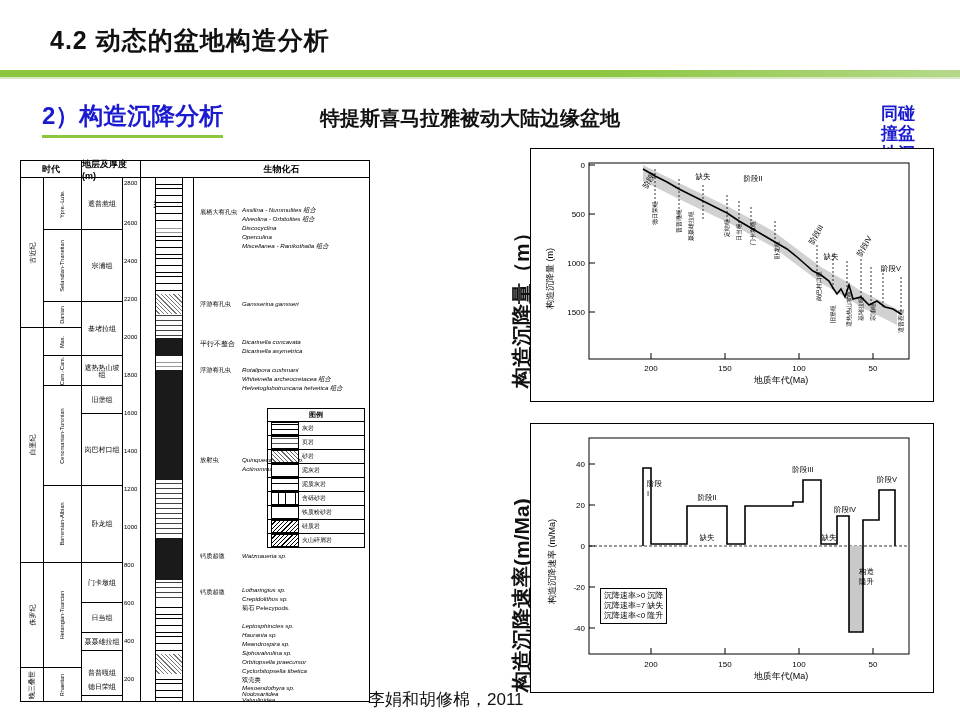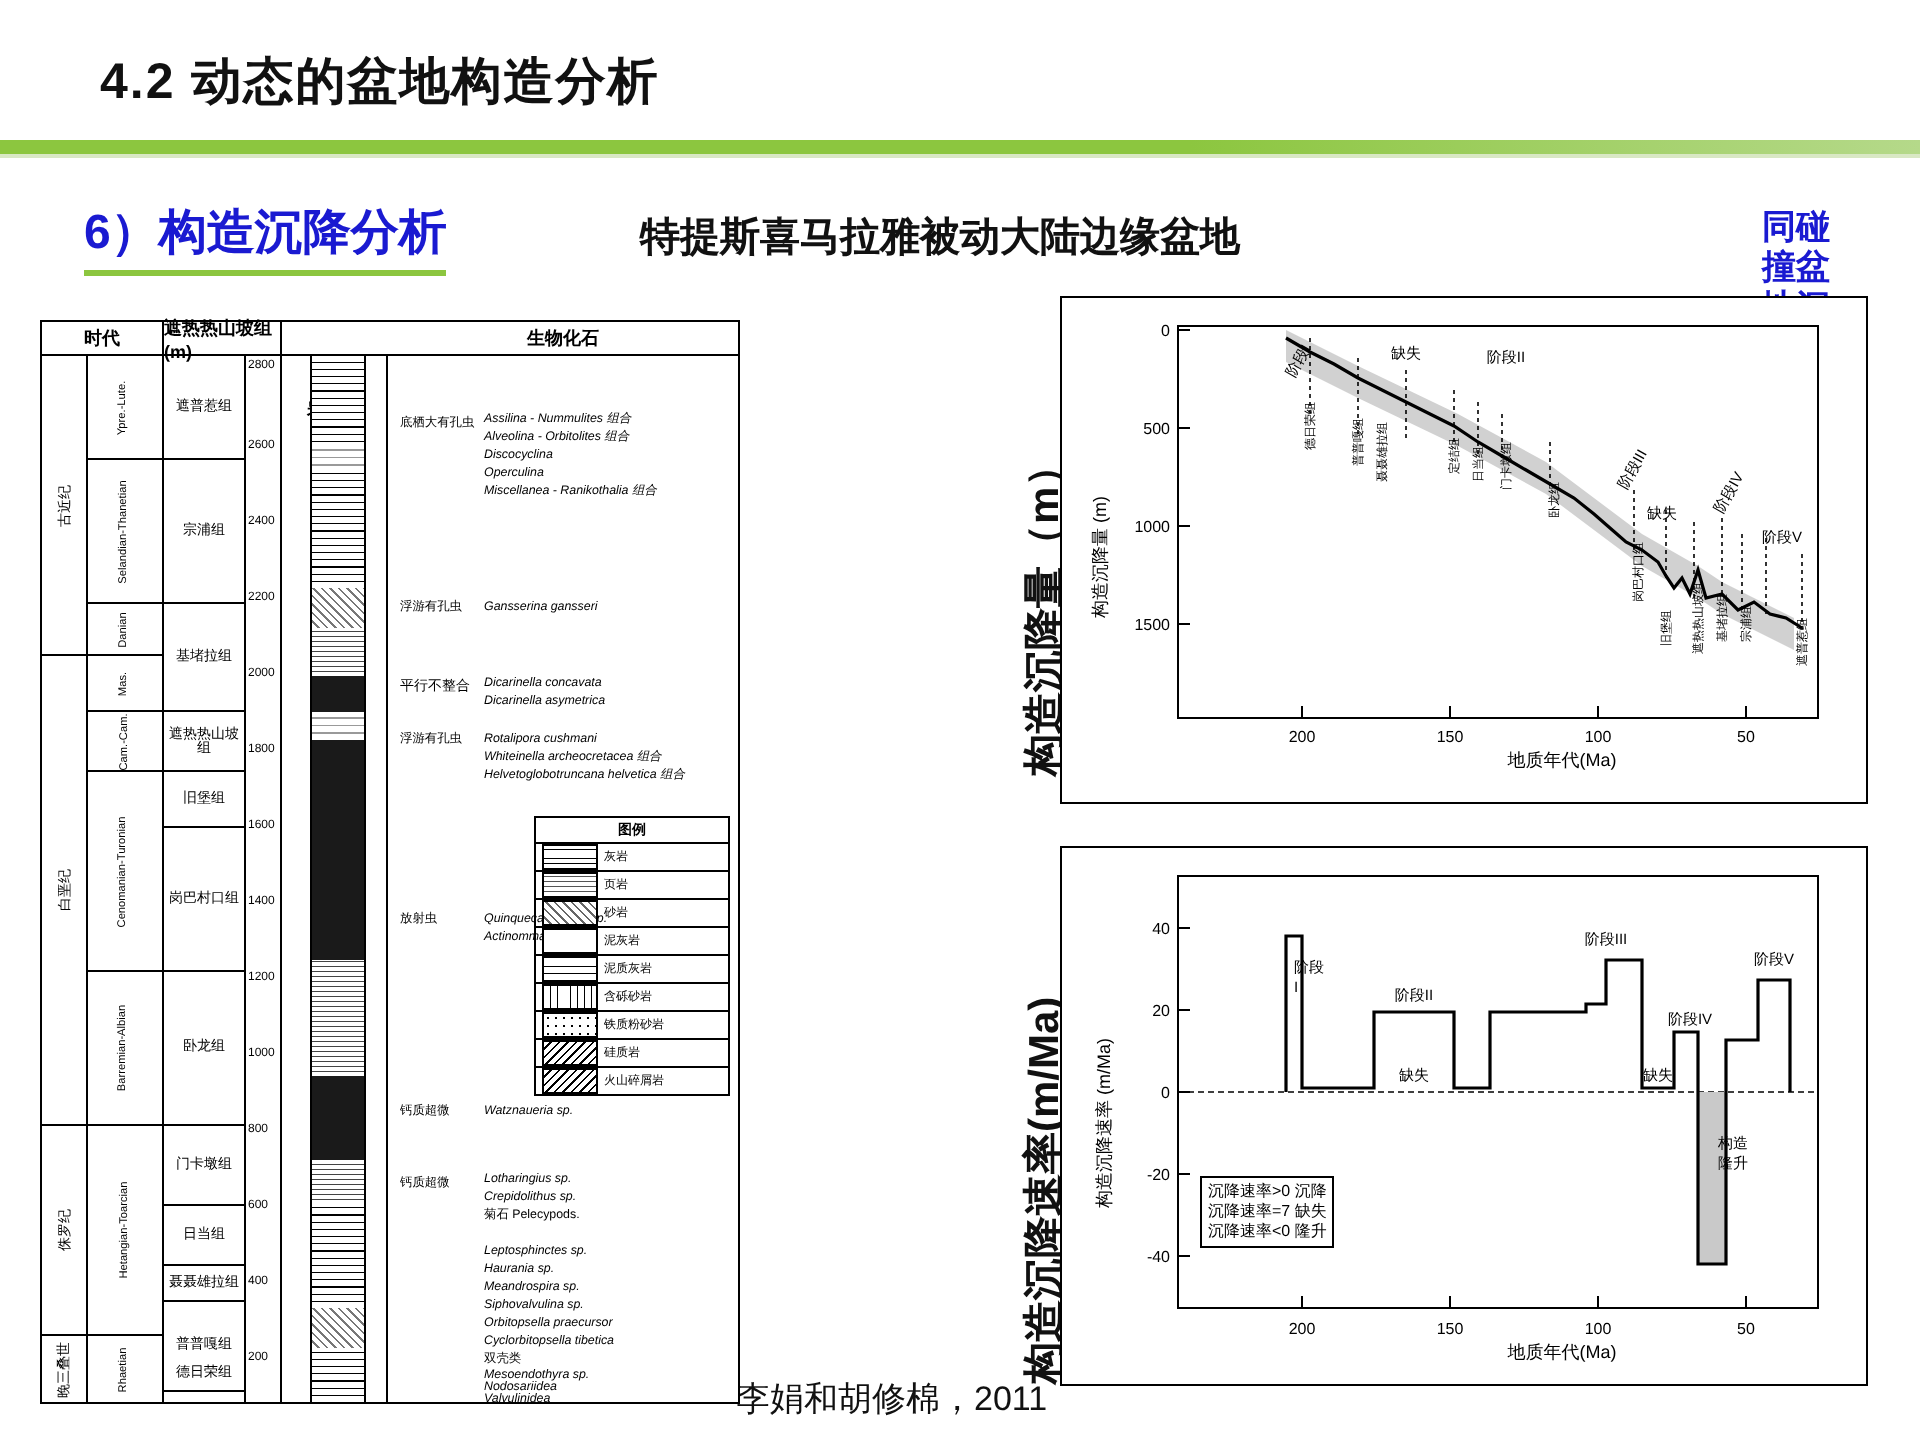--- a/index.html
+++ b/index.html
@@ -135,33 +135,33 @@
     font-size:8px;line-height:10px;padding:2px 3px;
   }
 </style>
 </head>
 <body>
 
 <div class="slide-title">4.2 动态的盆地构造分析</div>
 <div class="title-rule"></div>
 <div class="title-rule2"></div>
 
-<div class="sub-heading">6）构造沉降分析</div>
+<div class="sub-heading">2）构造沉降分析</div>
 <div class="basin-title">特提斯喜马拉雅被动大陆边缘盆地</div>
 <div class="blue-vert">同碰撞盆地沉降</div>
 <div class="red-label">被动大陆边缘沉降</div>
 <div class="credit">李娟和胡修棉，2011</div>
 
 <div class="vlabel" style="left:508px;top:388px;">构造沉降量（m）</div>
 <div class="vlabel" style="left:508px;top:692px;">构造沉降速率(m/Ma)</div>
 
 <div class="strat">
   <div class="strat-head">
     <div class="c-era">时代</div>
-    <div class="c-fm">遮热热山坡组(m)</div>
+    <div class="c-fm">地层及厚度(m)</div>
     <div class="c-log">岩性柱</div>
     <div class="c-fossil">生物化石</div>
   </div>
   <div class="strat-body">
 
     <div class="col era-col">
       <div class="subcol" style="left:22px;"></div>
 
       <div class="vcell" style="left:0;top:0;width:22px;height:150px;border-right:none;">
           <span>古近纪</span>

